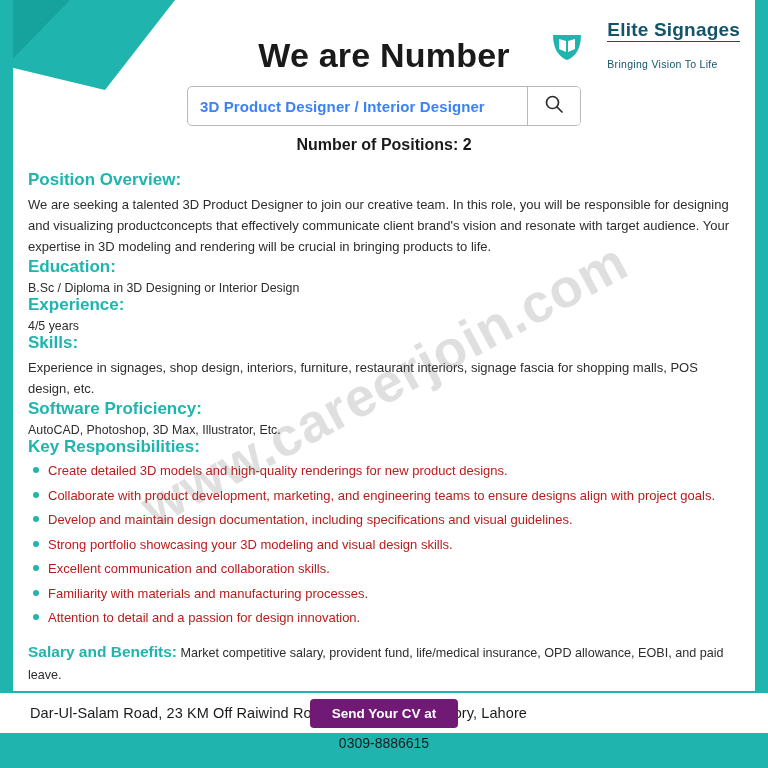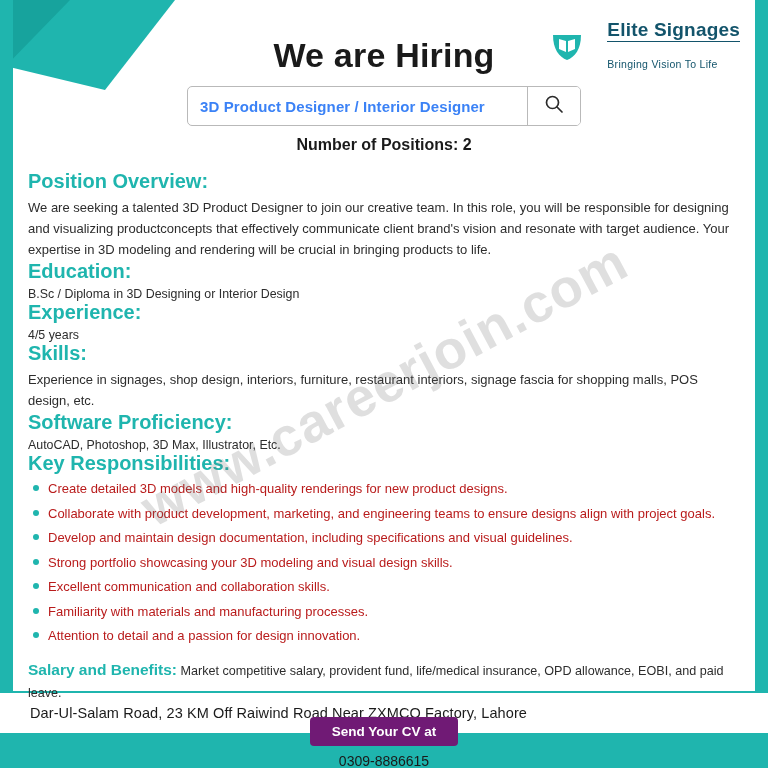--- a/index.html
+++ b/index.html
@@ -169,21 +169,21 @@
   }
 
   
   .content {
     position: relative;
     z-index: 6;
     padding: 16px 28px 0 28px;
     box-sizing: border-box;
   }
   h2.sec {
-    font-size: 20px;
+    font-size: 17px;
     color: #1fb5ae;
     font-weight: bold;
     margin: 0 0 4px 0;
   }
   .sec-gap { margin-top: 14px; }
   p.body {
     font-size: 13px;
     line-height: 1.62;
     color: #2d2d2d;
     margin: 0;
@@ -267,21 +267,21 @@
 </style>
 </head>
 <body>
 
 <div class="corner-tl"></div>
 <div class="corner-tl2"></div>
 <div class="left-bar"></div>
 <div class="right-bar"></div>
 
 <div class="header">
-  <div class="title">We are Hiring</div>
+  <div class="title">We are Number</div>
   <div class="logo">
     <span class="logo-mark">
       <svg width="36" height="36" viewBox="0 0 36 36">
         <path d="M4 8 C4 22, 10 30, 18 33 C26 30, 32 22, 32 8 Z" fill="#1fb5ae"></path>
         <path d="M10 12 L17 14 L17 25 L10 22 Z" fill="#ffffff"></path>
         <path d="M19 14 L26 12 L26 22 L19 25 Z" fill="#ffffff"></path>
       </svg>
     </span>
     <span class="logo-text-wrap">
       <span class="logo-name">Elite Signages</span>

